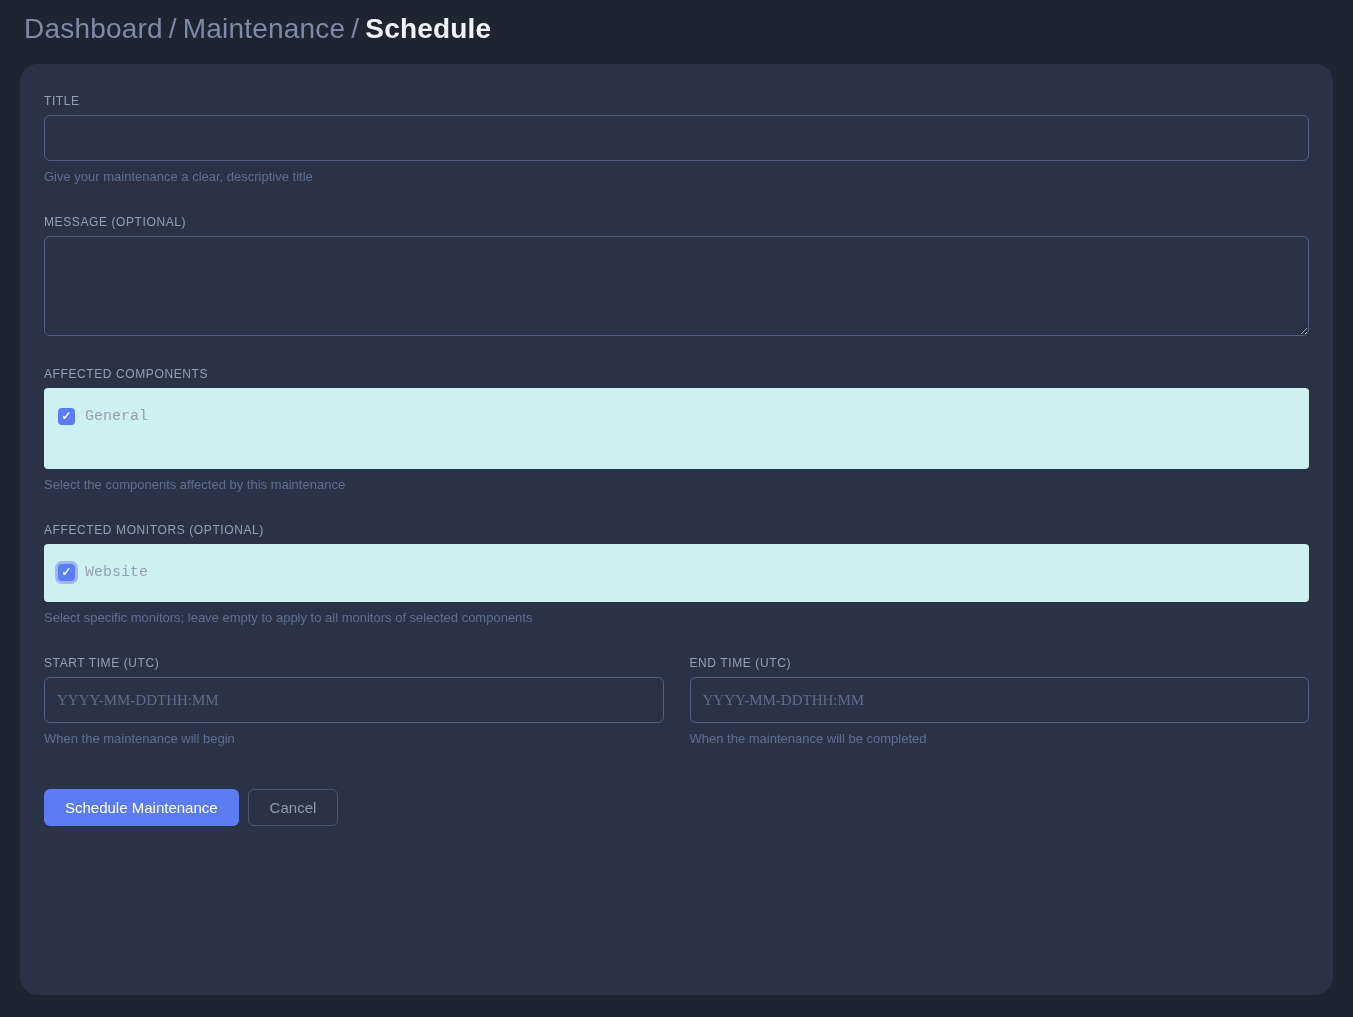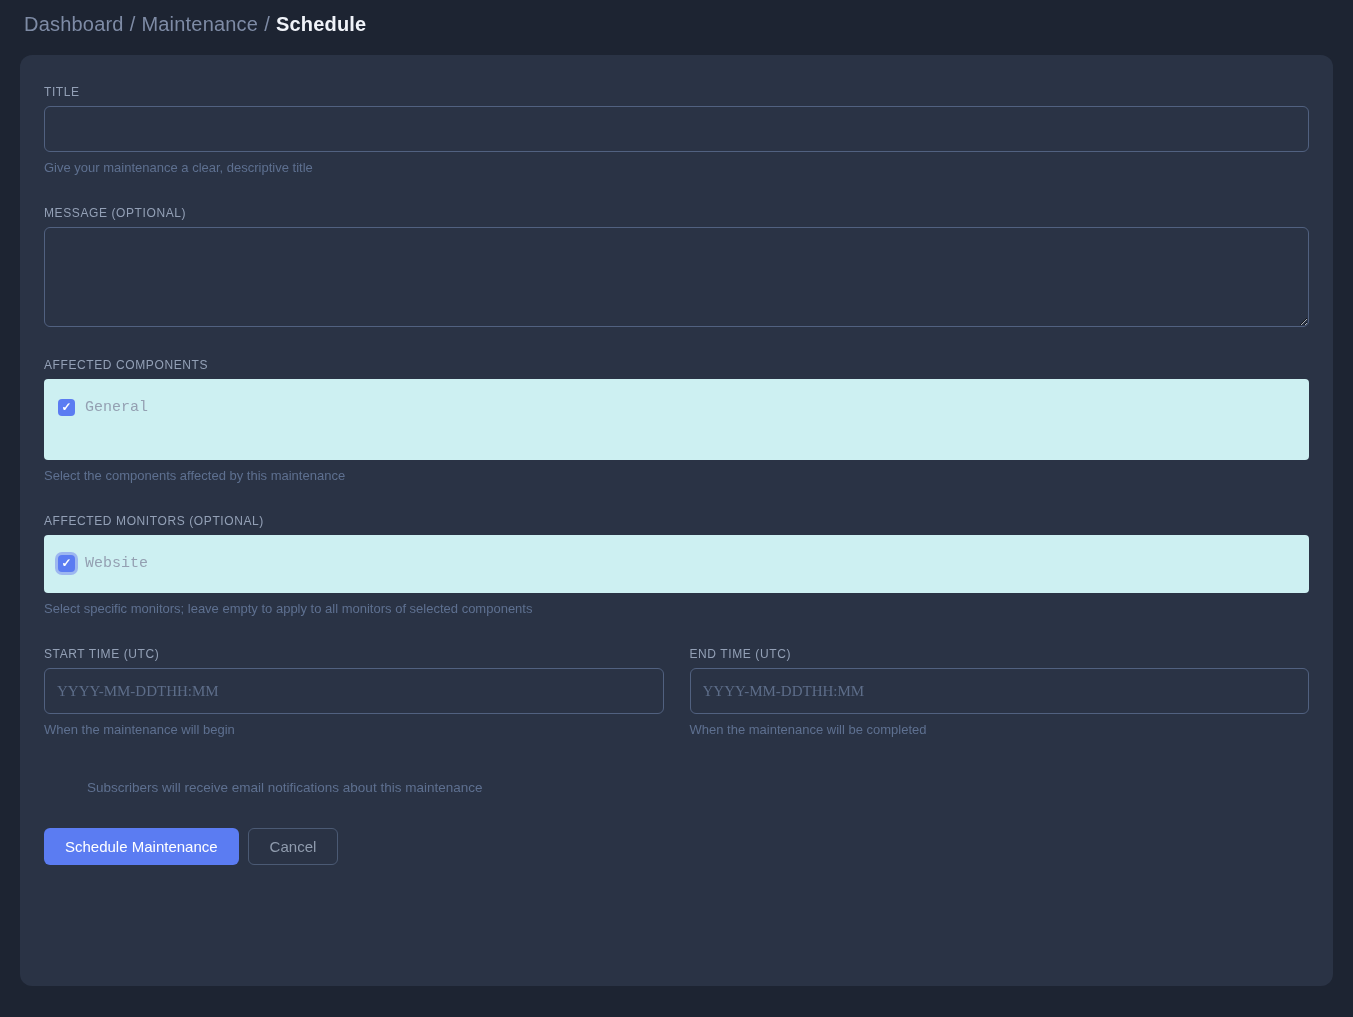--- a/index.html
+++ b/index.html
@@ -5,32 +5,32 @@
   * { box-sizing: border-box; margin: 0; padding: 0; }
   html,body { width: 1353px; height: 1017px; }
   body {
     background: #1d2432;
     font-family: "Liberation Sans", sans-serif;
     color: #d5dce7;
     overflow: hidden;
   }
   
   .topbar { padding: 13px 24px 10px; }
-  .breadcrumb { font-size: 20px; letter-spacing: .2px; }
+  .breadcrumb { font-size: 28px; letter-spacing: .2px; }
   .crumb-muted { color: #7e8ba5; }
   .crumb-sep { color: #7e8ba5; padding: 0 6px; }
   .crumb-current { color: #f0f3f9; font-weight: 700; }
 
   
   .card {
     margin: 9px 20px 14px;
     width: 1313px;
     min-height: 931px;
     background: #2a3345;
-    border-radius: 12px;
+    border-radius: 18px;
     padding: 30px 24px 21px 24px;
   }
 
   .group { margin-bottom: 31px; }
   .field-label {
     display: block;
     font-size: 12px;
     letter-spacing: .6px;
     color: #93a0b6;
     margin-bottom: 7px;
@@ -208,21 +208,20 @@
       <div class="helper">When the maintenance will begin</div>
     </div>
     <div class="time-col">
       <label class="field-label">END TIME (UTC)</label>
       <input class="text-input" type="text" placeholder="YYYY-MM-DDTHH:MM" style="">
       <div class="helper">When the maintenance will be completed</div>
     </div>
   </div>
 
   <div class="toggle-group">
-    <div class="toggle-helper">Subscribers will receive email notifications about this maintenance</div>
   </div>
 
   <div class="actions">
     <button class="btn btn-primary">Schedule Maintenance</button>
     <button class="btn btn-secondary">Cancel</button>
   </div>
 
 </div>
 
 </body></html>

